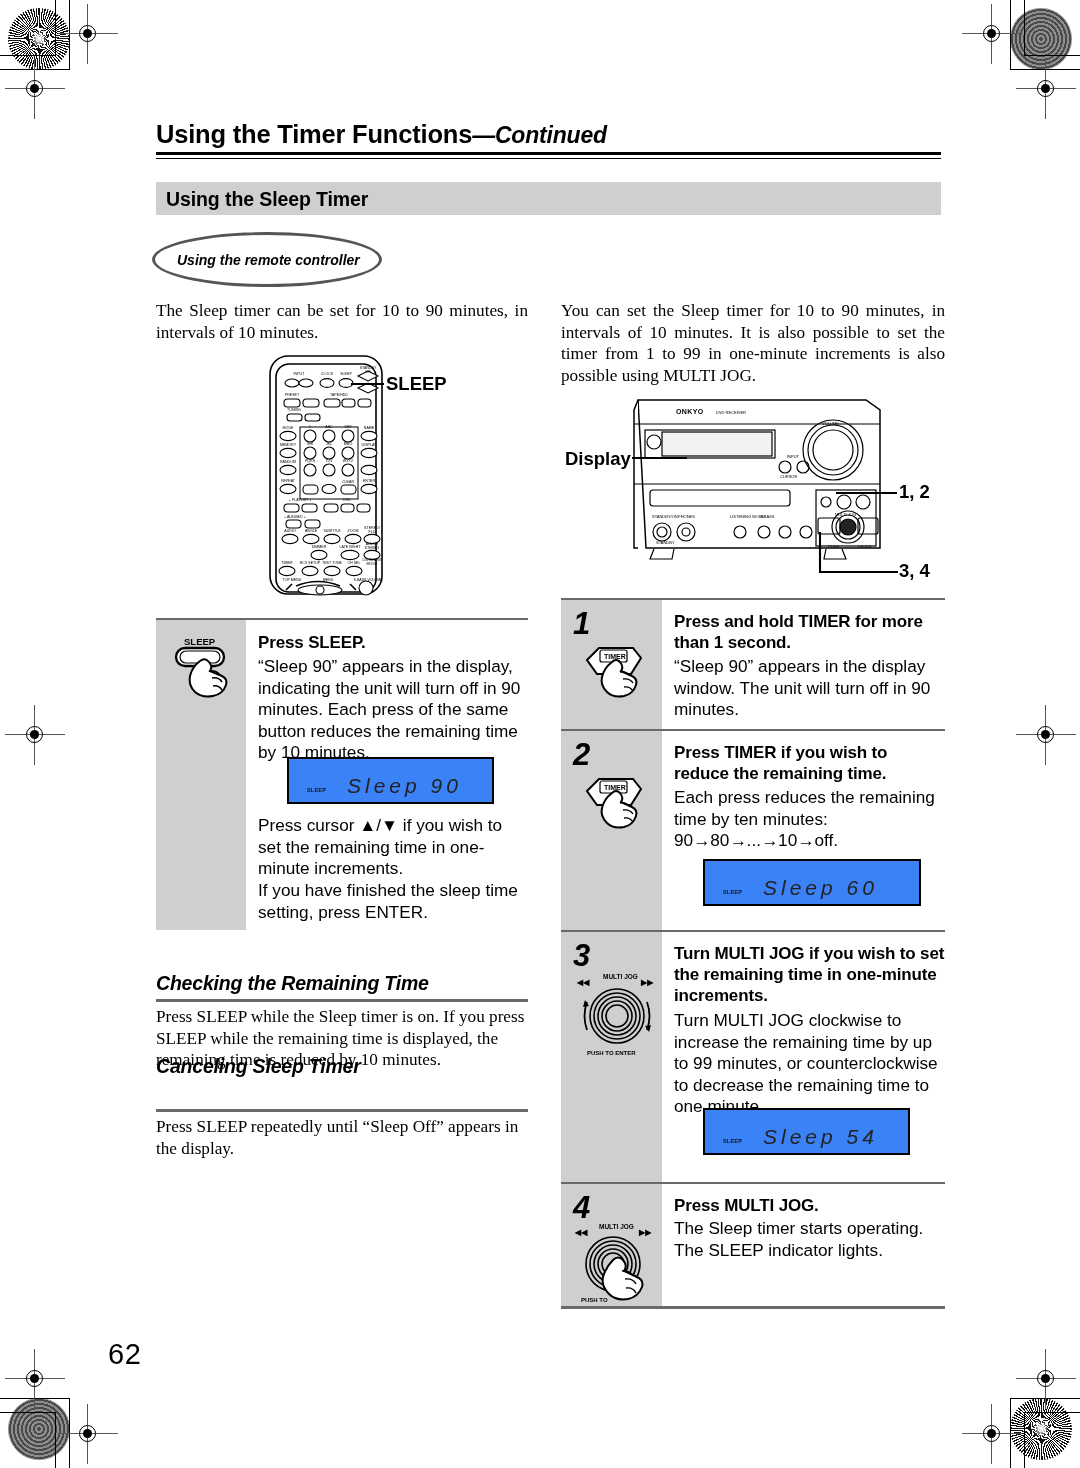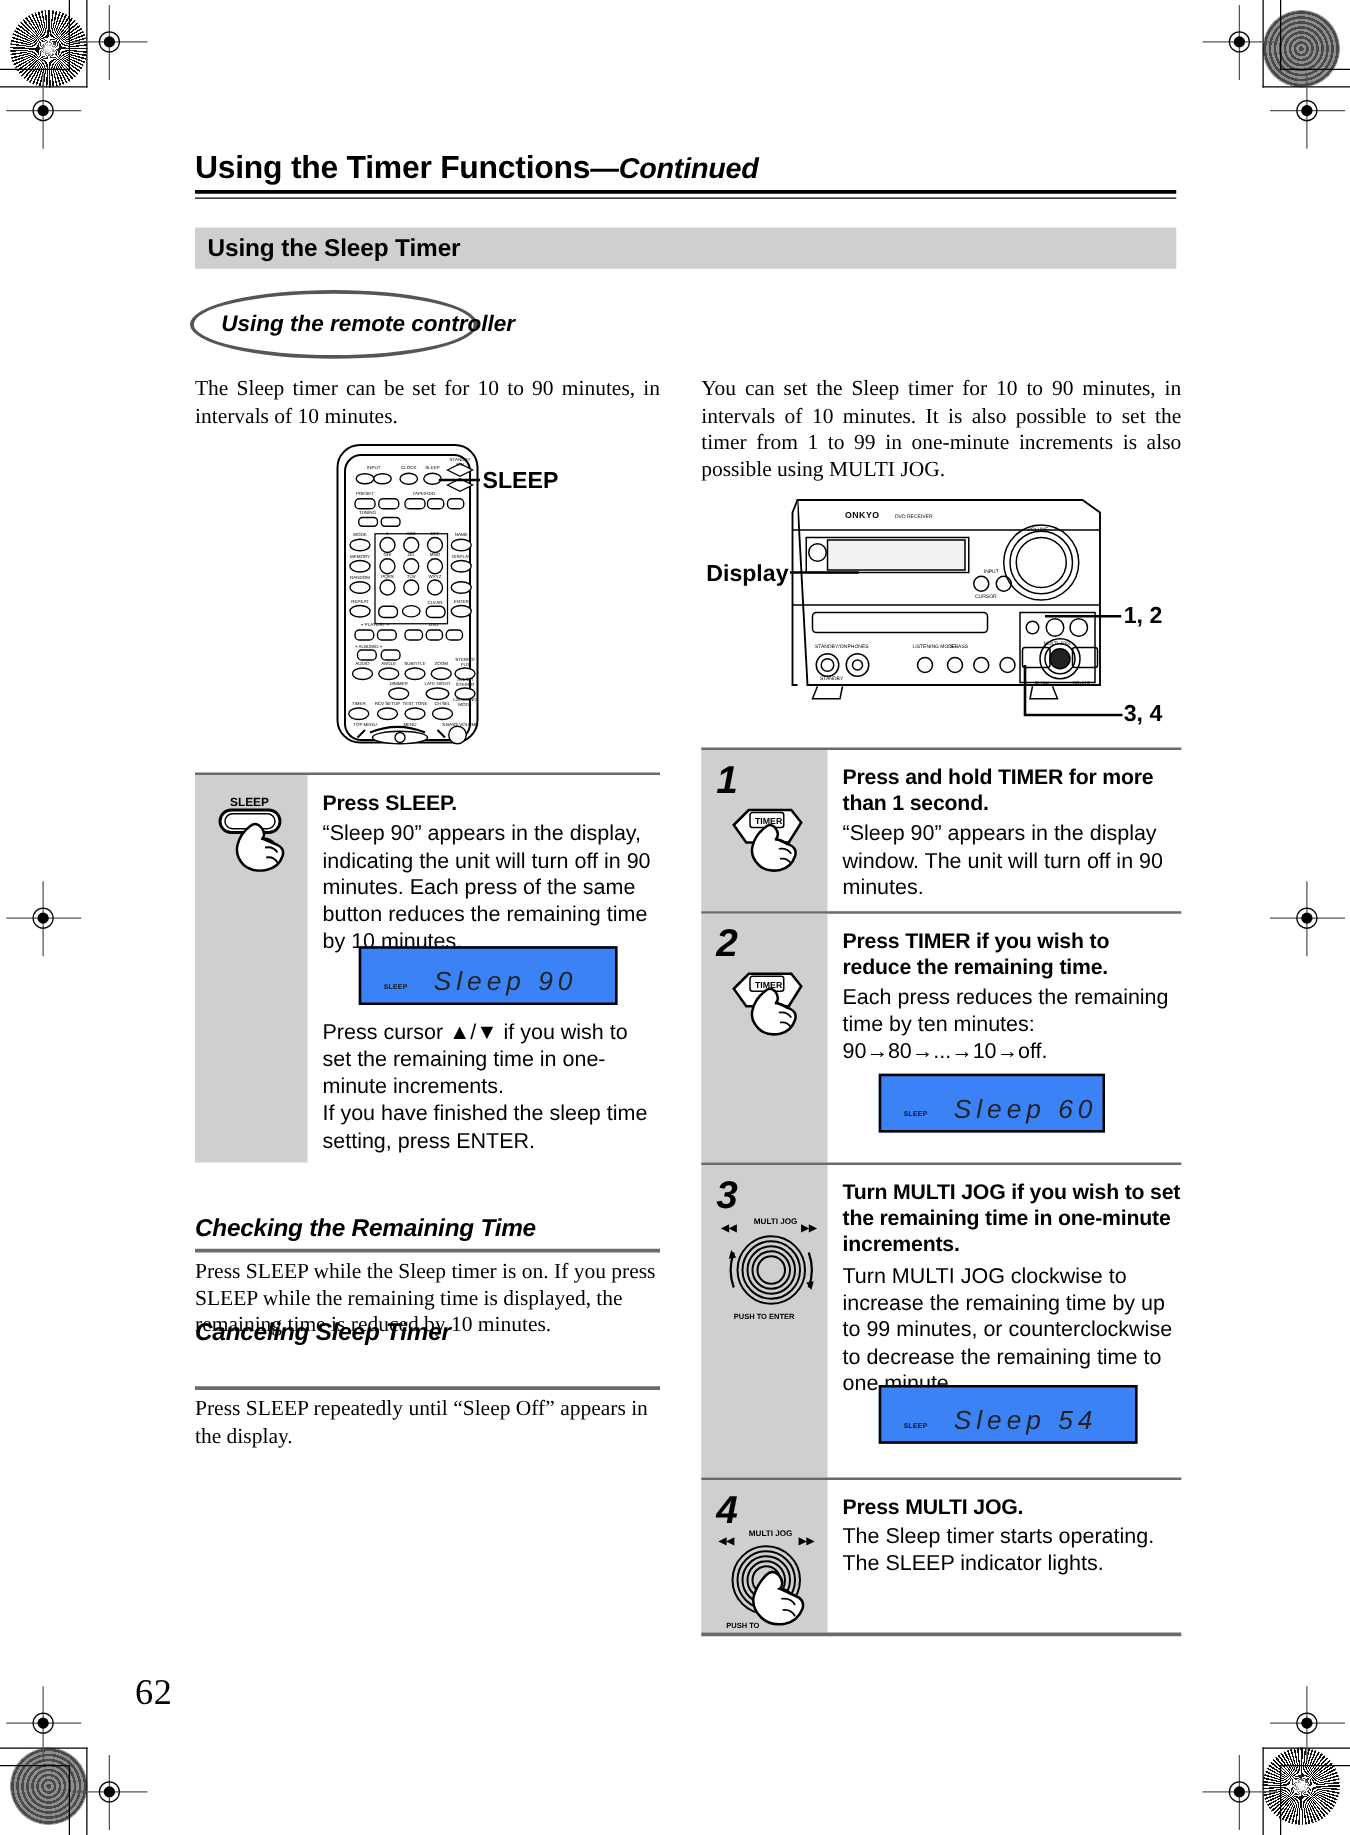--- a/index.html
+++ b/index.html
@@ -85,21 +85,21 @@
   .page-body {
     position: absolute;
     left: 0; top: 0;
     width: 1080px; height: 1468px;
   }
 
   .pagenum {
     position: absolute;
     left: 108px;
     top: 1338px;
-    font-family: Liberation Serif, serif;
+    font-family: Liberation Sans, sans-serif;
     font-size: 29px;
     letter-spacing: 0.5px;
     color: #000;
   }
 
   
   .chap-title {
     position: absolute;
     left: 156px;
     top: 120px;
@@ -151,21 +151,21 @@
     border: 3.2px solid #555;
     border-radius: 50%;
     box-sizing: border-box;
     display: flex;
     align-items: center;
   }
   .ellipse-label span {
     font-family: "Liberation Sans", sans-serif;
     font-weight: bold;
     font-style: italic;
-    font-size: 18px;
+    font-size: 14px;
     white-space: nowrap;
   }
 
   
   .intro {
     position: absolute;
     font-family: "Liberation Serif", serif;
     font-size: 17.2px;
     line-height: 21.5px;
     text-align: justify;
@@ -629,21 +629,21 @@
         <path d="M6 18 l12 -12 h34 l8 10 l-10 16 h-34 z" fill="#fff" stroke="#000" stroke-width="2"></path>
         <rect x="19" y="8" width="27" height="12" rx="2" fill="#fff" stroke="#000" stroke-width="1.2"></rect>
         <text x="23" y="17" font-family="Liberation Sans, sans-serif" font-weight="bold" font-size="7" fill="#000">TIMER</text>
         <path d="M31 20 q4 -4 8 0 q4 5 1 9 l11 5 q6 3 4 9 q-3 9 -12 11 q-11 2 -17 -4 q-7 -7 -5 -15 q2 -9 10 -15 z" fill="#fff" stroke="#000" stroke-width="2"></path>
         <path d="M39 30 q7 -1 10 4 M42 37 q7 -1 10 4 M43 45 q6 -1 9 4" fill="none" stroke="#000" stroke-width="1.4"></path>
       </svg>
     </div>
     <div class="step-head" style="position:absolute; left:113px; top:11px; width:272px;">Press TIMER if you wish to reduce the remaining time.</div>
     <div class="step-body" style="position:absolute; left:113px; top:56px; width:272px;">Each press reduces the remaining time by ten minutes:</div>
     <div class="step-body nowrap" style="position:absolute; left:113px; top:99px;">90→80→...→10→off.</div>
-    <div class="lcd" style="left:142px; top:128px; width:181px; height:47px;">
+    <div class="lcd" style="left:142px; top:128px; width:218px; height:47px;">
       <div class="sleep-ind">SLEEP</div>
       <div class="lcd-text">Sleep 60</div>
     </div>
   </div>
 
   <div class="step-row" style="left:561px; top:930px; width:384px; height:252px;">
     <div class="step-gray" style="width:101px; height:250px;"></div>
     <div class="step-num" style="left:12px; top:6px;">3</div>
     <div style="position:absolute; left:12px; top:38px;">
       <svg width="88" height="92" viewBox="0 0 88 92">

